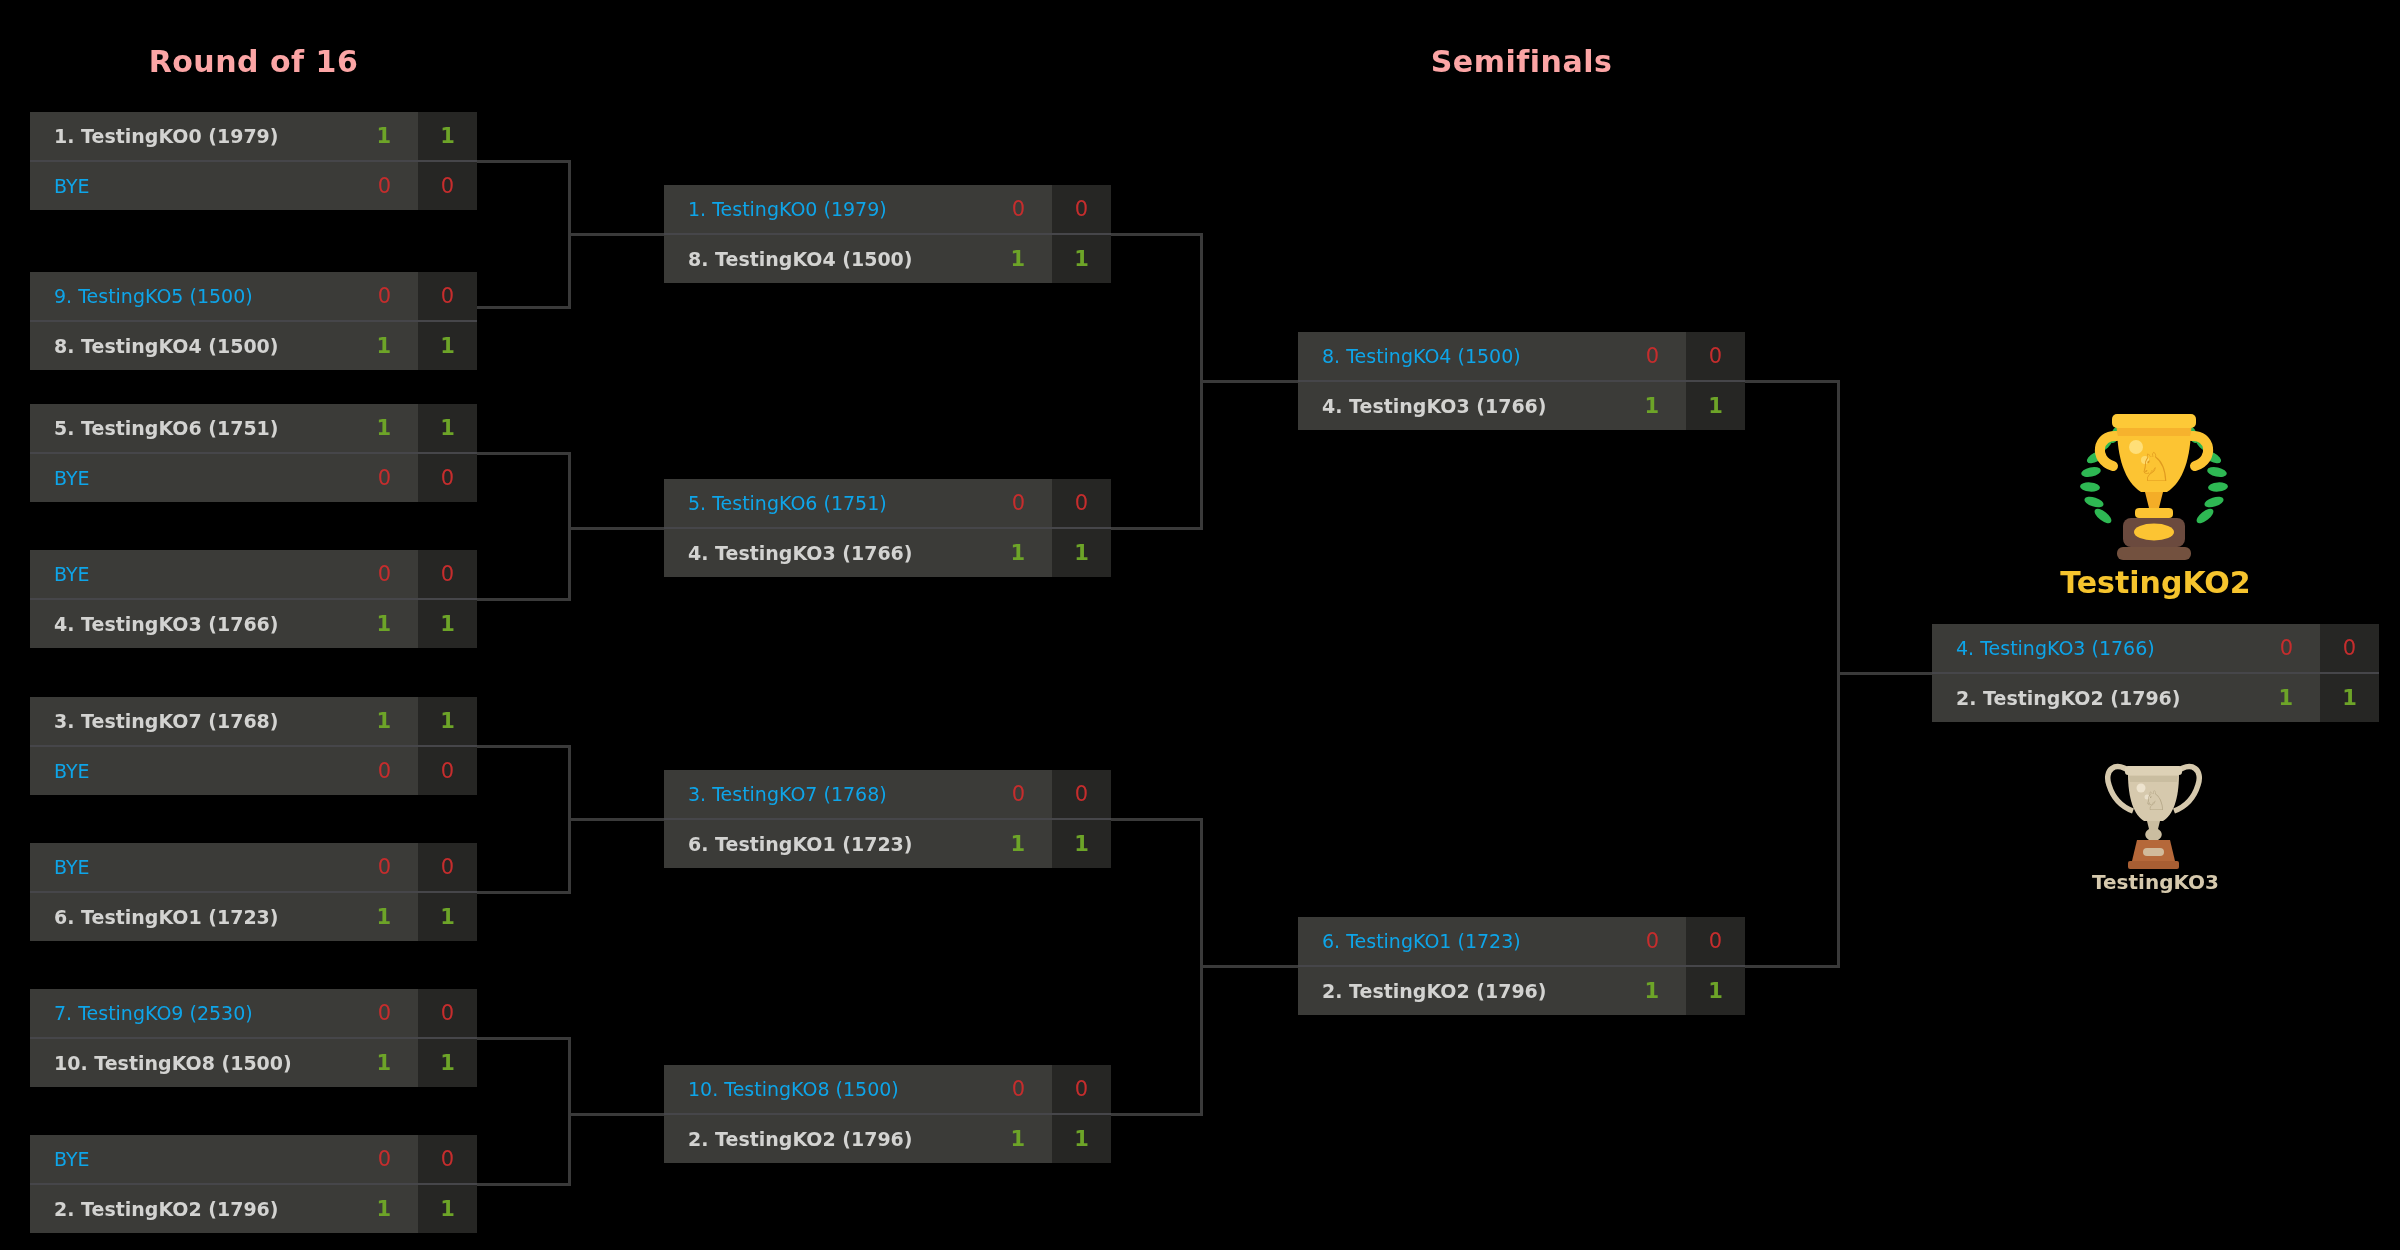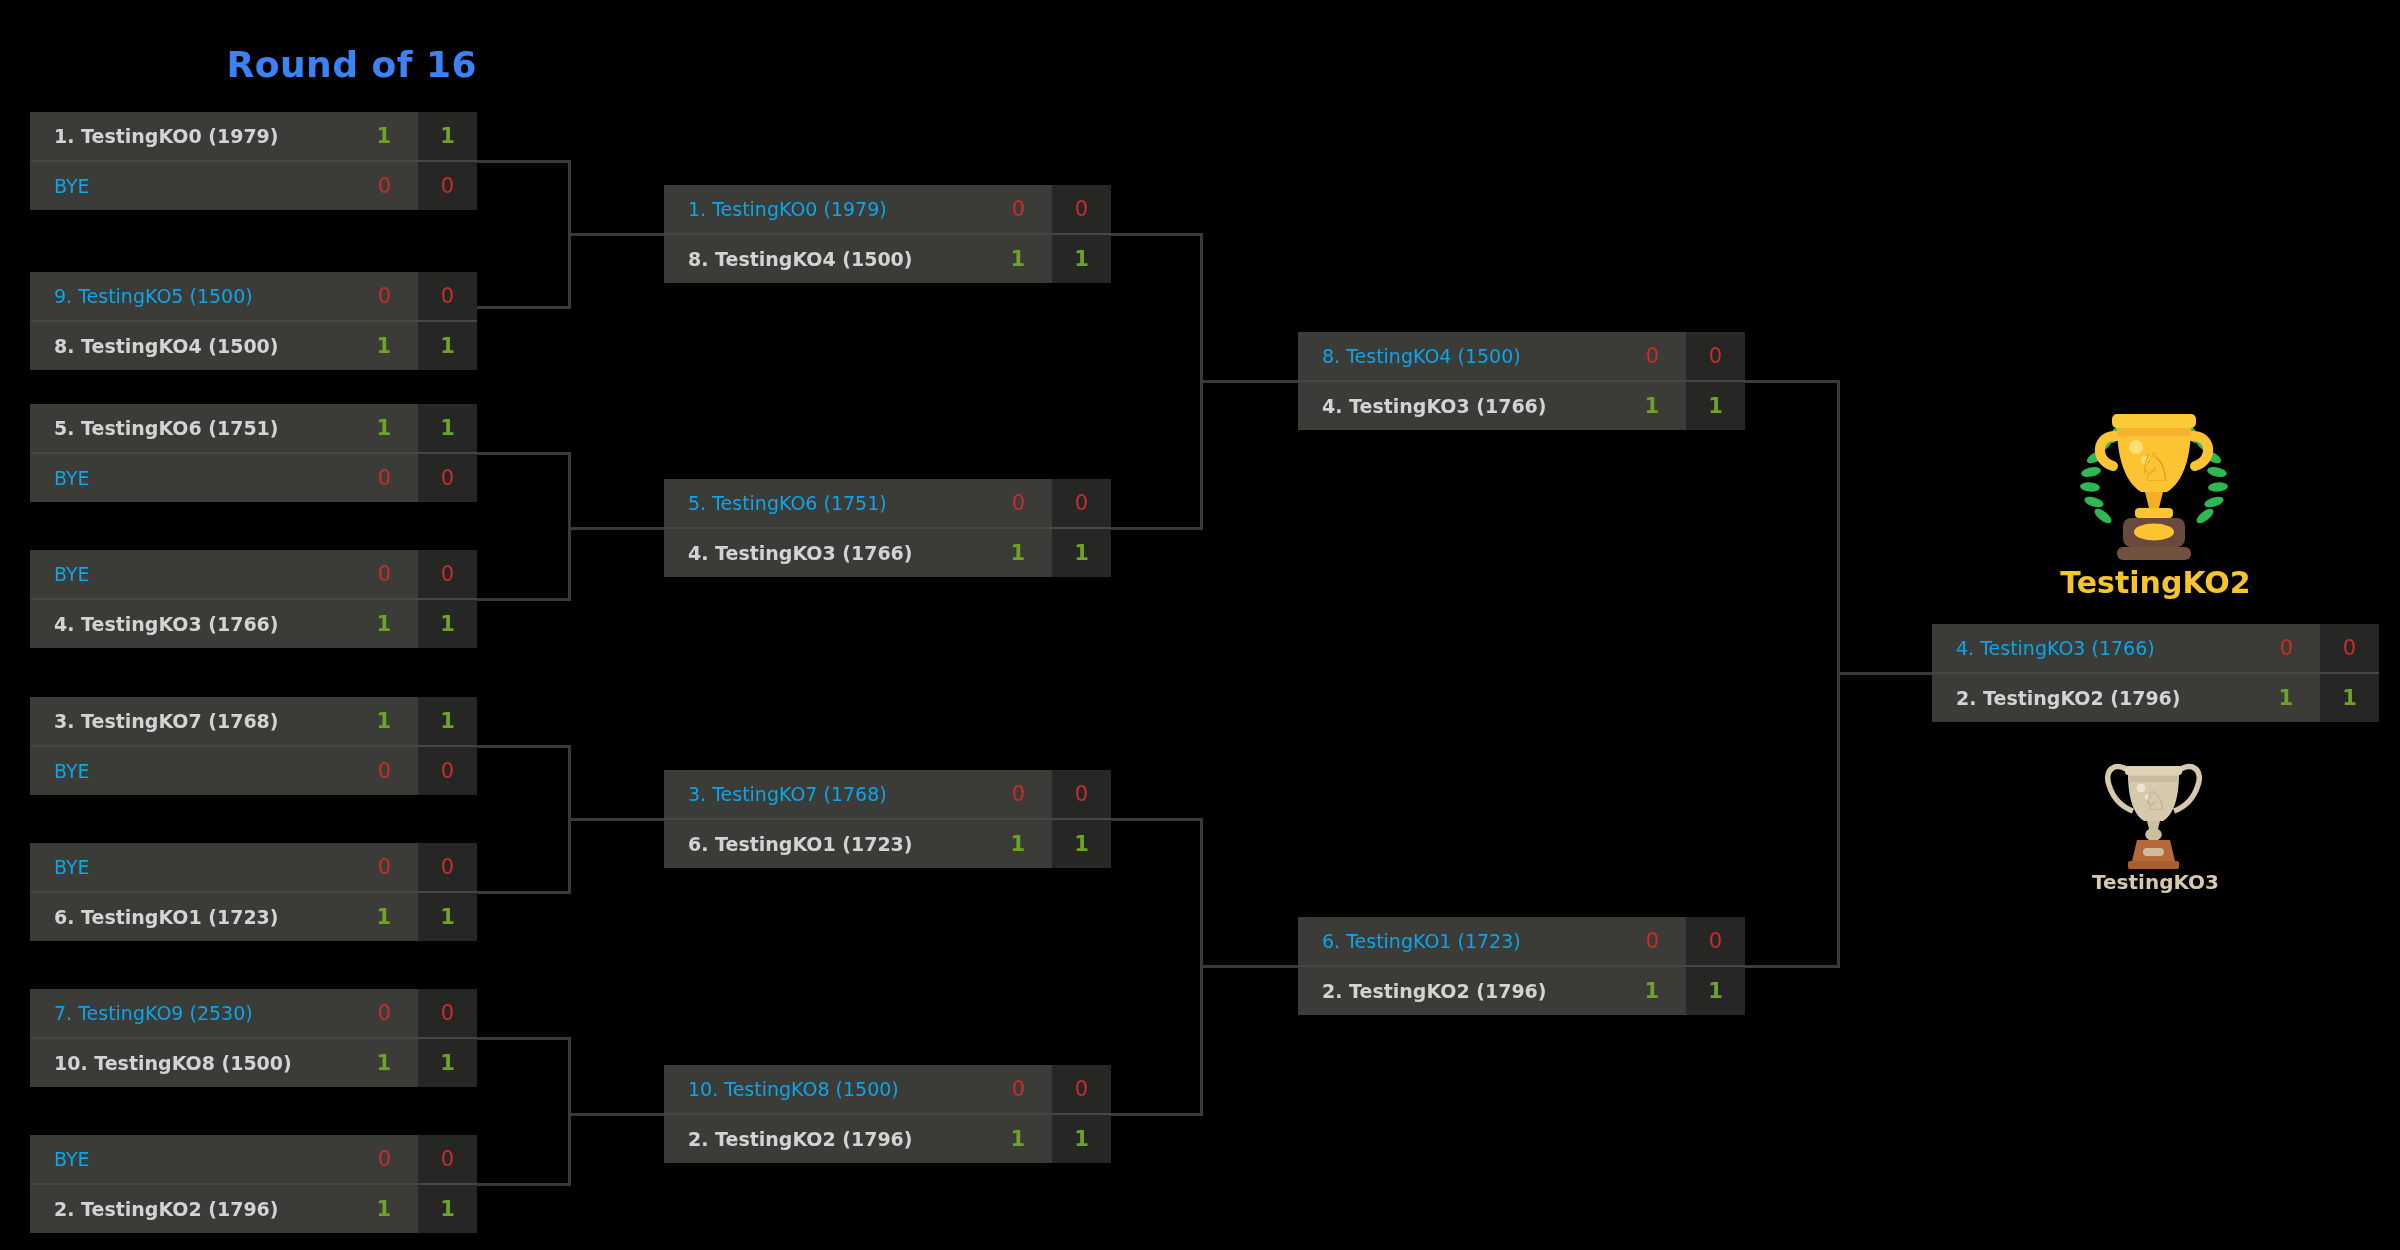--- a/index.html
+++ b/index.html
@@ -1,22 +1,22 @@
 <!DOCTYPE html>
 <html><head>
 <meta charset="utf-8">
 <style>
   html,body{margin:0;padding:0;background:#000;}
   #stage{
     position:relative;width:2400px;height:1250px;background:#000000;
     font-family:"DejaVu Sans","Liberation Sans",sans-serif;overflow:hidden;
   }
   .round-title{
-    position:absolute;top:44px;width:447px;text-align:right;
-    font-size:36px;font-weight:bold;color:#3b82f6;letter-spacing:.5px;
+    position:absolute;top:44px;width:447px;text-align:center;
+    font-size:30px;font-weight:bold;color:#fca5a5;letter-spacing:.5px;
   }
   .match-card{
     position:absolute;width:447px;height:98px;background:#3b3b38;
     display:flex;flex-direction:column;
   }
   .match-row{display:flex;height:64px;align-items:stretch;}
   .match-row.second{border-top:2px solid #46464a;}
   .row-main{flex:1;display:flex;align-items:center;min-width:0;}
   .player-name{
     flex:1;padding-left:24px;font-size:19px;color:#0ea5e9;
@@ -39,20 +39,21 @@
   .trophy{position:absolute;}
   #gold-trophy{left:2079px;top:406px;}
   #silver-trophy{left:2101px;top:757px;}
 </style>
 </head>
 <body>
 
 <div id="stage">
 
   <div class="round-title" style="left:30px">Round of 16</div>
+  <div class="round-title" style="left:1298px">Semifinals</div>
 
   <div id="bracket">
       <div class="match-card" style="left: 30px; top: 112px;">
         <div class="match-row win">
           <div class="row-main">
             <span class="player-name">1. TestingKO0 (1979)</span>
             <span class="game-score">1</span>
           </div>
           <div class="total-cell">
             <span>1</span>

